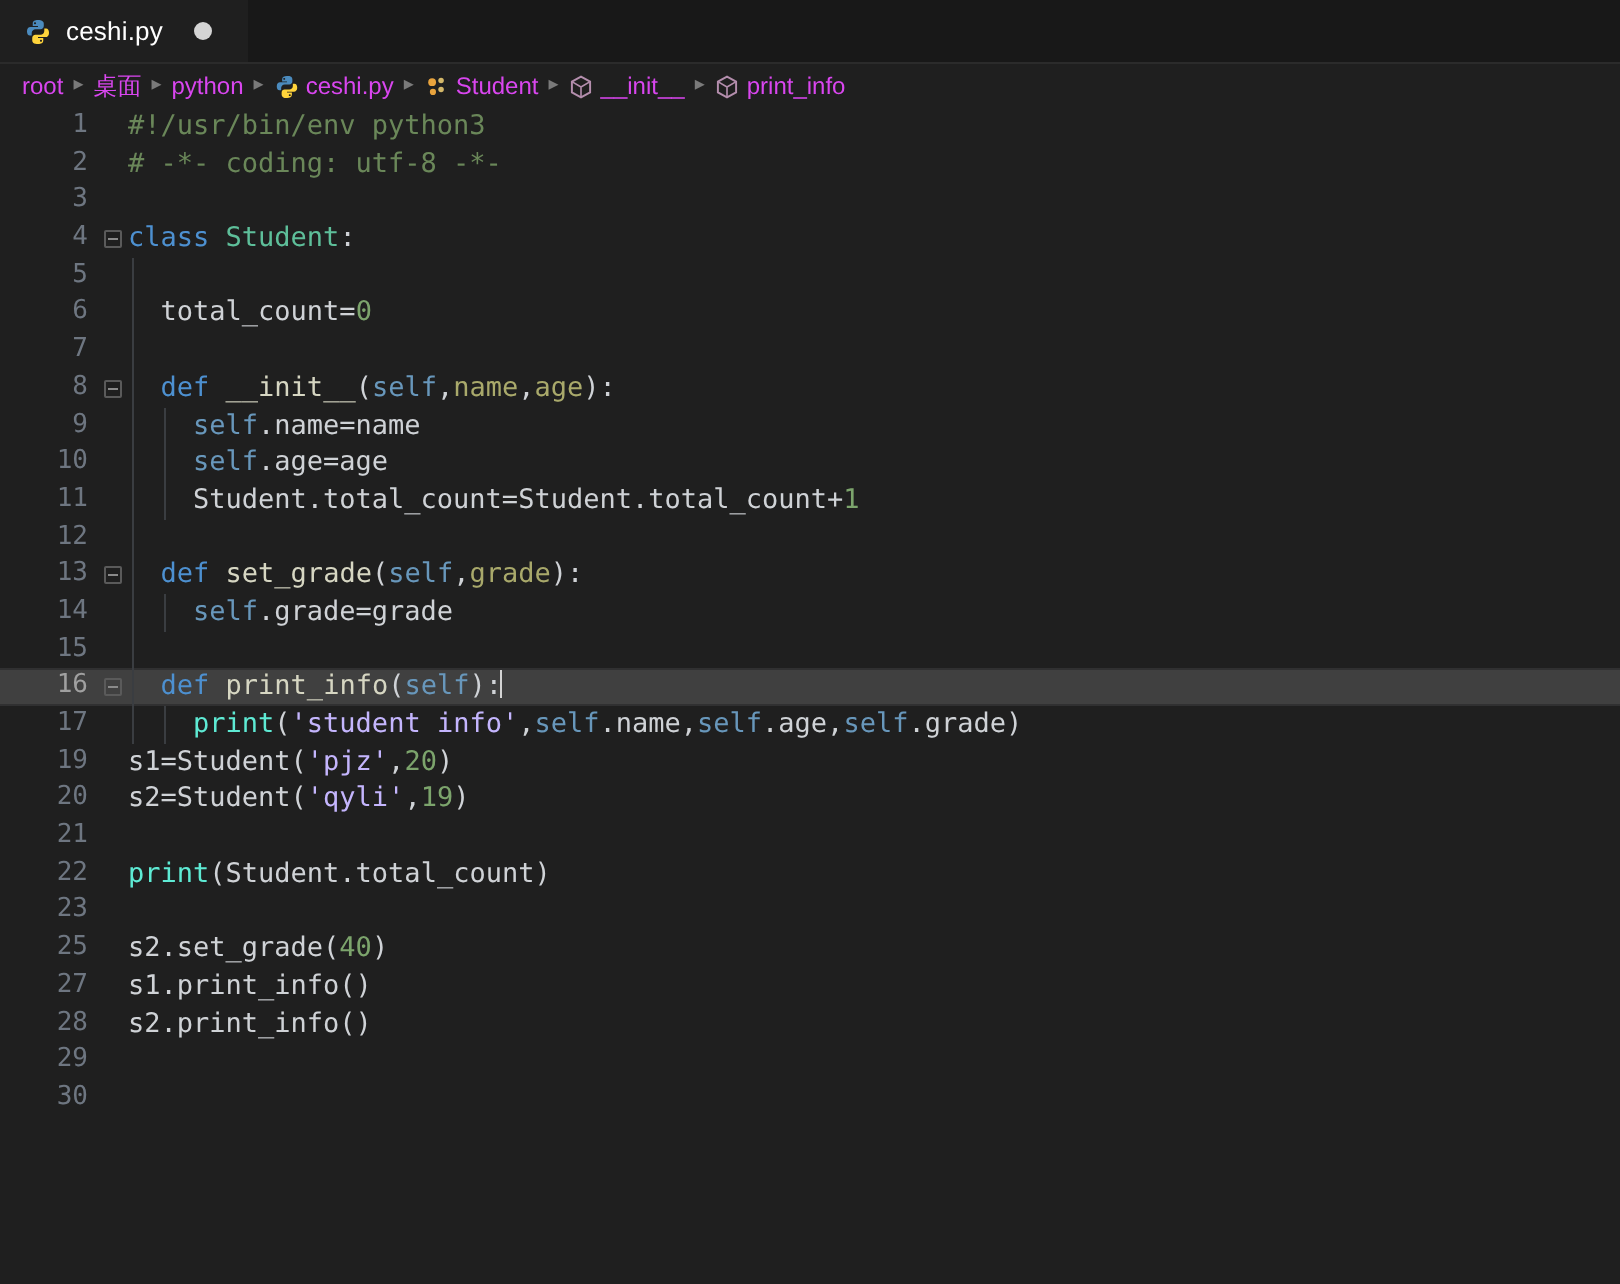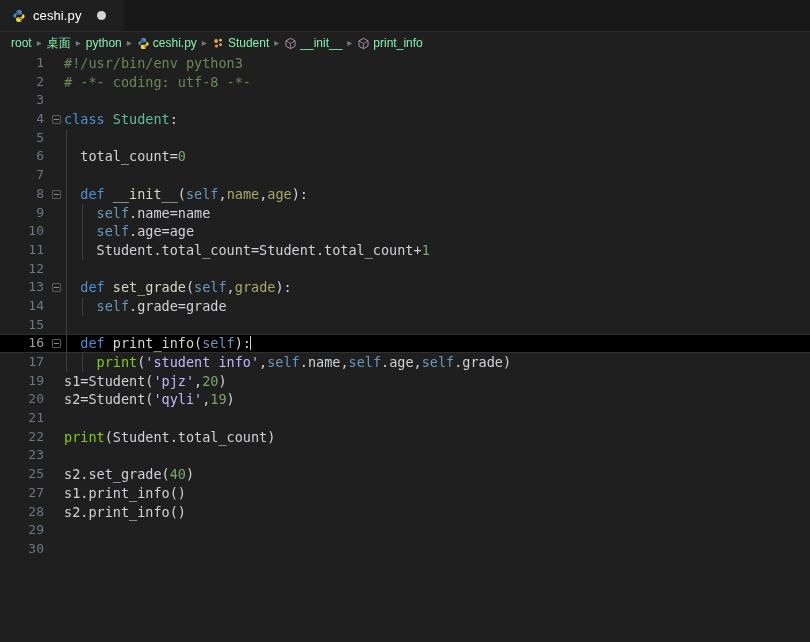--- a/index.html
+++ b/index.html
@@ -64,21 +64,21 @@
     font-family: "Liberation Sans", sans-serif;
     font-size: 12px;
     color: #a9a9a9;
     white-space: nowrap;
     overflow: hidden;
   }
   .crumb {
     display: inline-flex;
     align-items: center;
     gap: 3px;
-    color: #86efac;
+    color: #d946ef;
   }
   .crumb-text { line-height: 1; }
   .crumb-sep {
     color: #7a7a7a;
     font-size: 10px;
     margin: 0 5px;
     line-height: 1;
   }
   .crumb-icon { width: 13px; height: 13px; flex: 0 0 auto; display:block; }
 
@@ -92,21 +92,21 @@
   .code-line {
     position: relative;
     height: 18.7px;
     display: flex;
     align-items: center;
     font-size: 13.5px;
     line-height: 18.7px;
     white-space: pre;
   }
   .code-line.current {
-    background: #000000;
+    background: #404040;
     box-shadow: inset 0 1px 0 #303031, inset 0 -1px 0 #303031;
   }
   .lineno {
     width: 48px;
     flex: 0 0 48px;
     text-align: right;
     padding-right: 4px;
     color: #6e7681;
     font-size: 13px;
     font-family: "DejaVu Sans Mono", monospace;
@@ -151,21 +151,21 @@
   .t-comment  { color: #6a8759; }
   .t-kw       { color: #4d90d0; }
   .t-cls      { color: #5ebf9a; }
   .t-fn       { color: #d6d6c2; }
   .t-self     { color: #6897bb; }
   .t-param    { color: #a9a96b; }
   .t-str      { color: #c4b5fd; }
   .t-num      { color: #7ca46c; }
   .t-plain    { color: #cfd2d6; }
   .t-punct    { color: #cfd2d6; }
-  .t-builtin  { color: #84cc16; }
+  .t-builtin  { color: #5eead4; }
 
   .caret {
     display: inline-block;
     width: 1px;
     height: 14px;
     background: #d4d4d4;
     vertical-align: -2px;
     margin-left: -1px;
   }
 </style>

